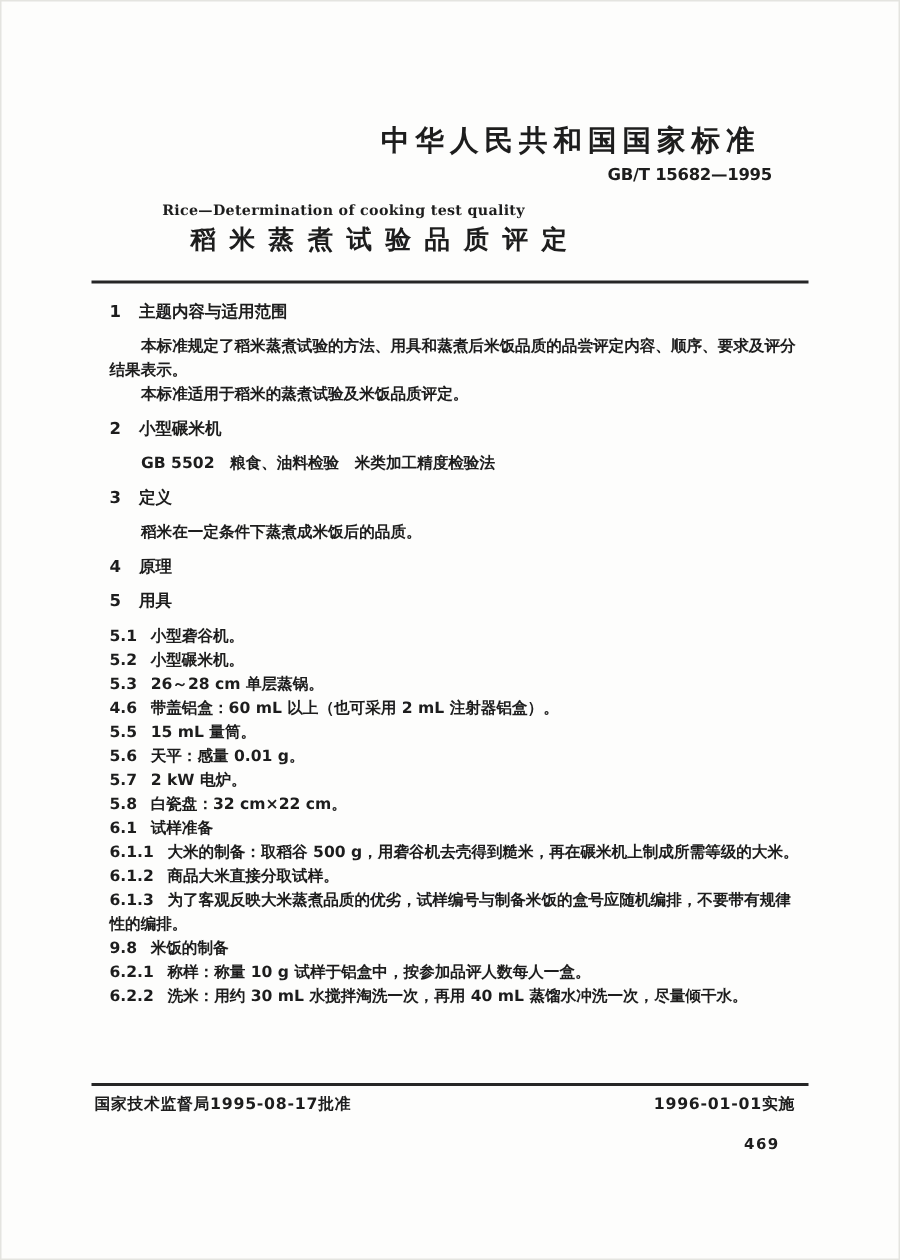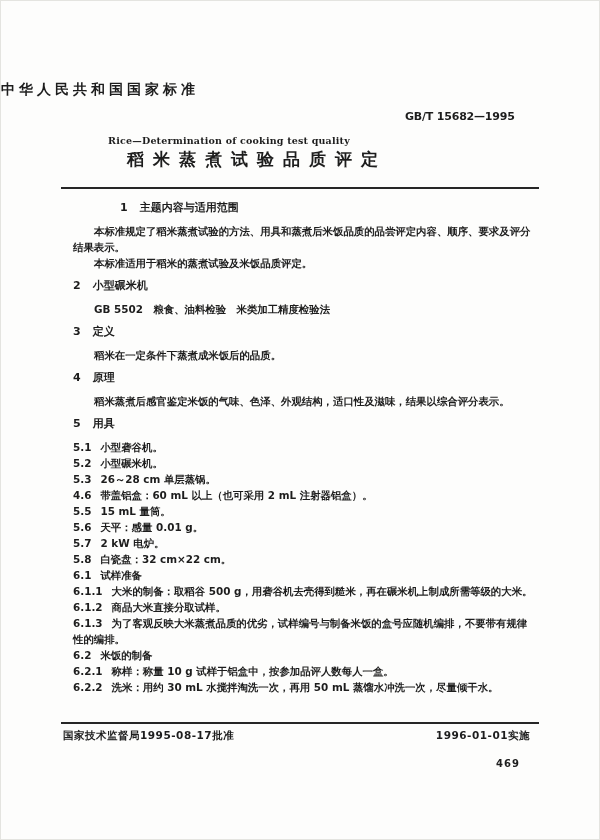--- a/index.html
+++ b/index.html
@@ -10,22 +10,22 @@
     background: #fdfdfc;
     border: 1px solid #e4e4e0;
     box-sizing: border-box;
     overflow: hidden;
     font-family: "DejaVu Sans", sans-serif;
     color: #1d1d1d;
   }
   .kicker {
     position: absolute;
     top: 80px; left: 0; width: 506px;
-    text-align: left;
-    font-size: 14px;
+    text-align: right;
+    font-size: 19px;
     font-weight: 700;
     letter-spacing: 4px;
   }
   .std-code {
     position: absolute;
     top: 109px; left: 404px;
     font-size: 11px;
     font-weight: 700;
     letter-spacing: -0.2px;
     white-space: nowrap;
@@ -63,21 +63,21 @@
     line-height: 16px;
     font-weight: 600;
     text-align: left;
   }
   .line { margin: 0; }
   .line.heading {
     font-size: 11px;
     font-weight: 700;
     margin: 7px 0;
   }
-  .line.heading:first-child { margin-top: 0; margin-left: 47px; }
+  .line.heading:first-child { margin-top: 0; }
   .line.para { text-indent: 21px; }
   .num { margin-right: 9px; white-space: nowrap; }
   .heading .num { margin-right: 12px; }
   .footer-approved {
     position: absolute;
     top: 728px; left: 62px;
     font-size: 10.5px;
     font-weight: 700;
     letter-spacing: 0.5px;
     white-space: nowrap;
@@ -111,36 +111,35 @@
 
   <div class="doc-body" id="doc-body">
       <div class="line heading"><span class="num">1</span><span>主题内容与适用范围</span></div>
       <div class="line para">本标准规定了稻米蒸煮试验的方法、用具和蒸煮后米饭品质的品尝评定内容、顺序、要求及评分结果表示。</div>
       <div class="line para">本标准适用于稻米的蒸煮试验及米饭品质评定。</div>
       <div class="line heading"><span class="num">2</span><span>小型碾米机</span></div>
       <div class="line para">GB 5502　粮食、油料检验　米类加工精度检验法</div>
       <div class="line heading"><span class="num">3</span><span>定义</span></div>
       <div class="line para">稻米在一定条件下蒸煮成米饭后的品质。</div>
       <div class="line heading"><span class="num">4</span><span>原理</span></div>
-      <div class="line para">稻米蒸煮后感官鉴定米饭的气味、色泽、外观结构，适口性及滋味，结果以综合评分表示。</div>
       <div class="line heading"><span class="num">5</span><span>用具</span></div>
       <div class="line clause"><span class="num">5.1</span><span>小型砻谷机。</span></div>
       <div class="line clause"><span class="num">5.2</span><span>小型碾米机。</span></div>
       <div class="line clause"><span class="num">5.3</span><span>26～28 cm 单层蒸锅。</span></div>
       <div class="line clause"><span class="num">4.6</span><span>带盖铝盒：60 mL 以上（也可采用 2 mL 注射器铝盒）。</span></div>
       <div class="line clause"><span class="num">5.5</span><span>15 mL 量筒。</span></div>
       <div class="line clause"><span class="num">5.6</span><span>天平：感量 0.01 g。</span></div>
       <div class="line clause"><span class="num">5.7</span><span>2 kW 电炉。</span></div>
       <div class="line clause"><span class="num">5.8</span><span>白瓷盘：32 cm×22 cm。</span></div>
       <div class="line clause"><span class="num">6.1</span><span>试样准备</span></div>
       <div class="line clause"><span class="num">6.1.1</span><span>大米的制备：取稻谷 500 g，用砻谷机去壳得到糙米，再在碾米机上制成所需等级的大米。</span></div>
       <div class="line clause"><span class="num">6.1.2</span><span>商品大米直接分取试样。</span></div>
       <div class="line clause"><span class="num">6.1.3</span><span>为了客观反映大米蒸煮品质的优劣，试样编号与制备米饭的盒号应随机编排，不要带有规律性的编排。</span></div>
-      <div class="line clause"><span class="num">6.2</span><span>米饭的制备</span></div>
+      <div class="line clause"><span class="num">9.8</span><span>米饭的制备</span></div>
       <div class="line clause"><span class="num">6.2.1</span><span>称样：称量 10 g 试样于铝盒中，按参加品评人数每人一盒。</span></div>
-      <div class="line clause"><span class="num">6.2.2</span><span>洗米：用约 30 mL 水搅拌淘洗一次，再用 50 mL 蒸馏水冲洗一次，尽量倾干水。</span></div>
+      <div class="line clause"><span class="num">6.2.2</span><span>洗米：用约 30 mL 水搅拌淘洗一次，再用 40 mL 蒸馏水冲洗一次，尽量倾干水。</span></div>
     </div>
 
   <div class="rule footer-rule"></div>
   <div class="footer-approved">国家技术监督局1995-08-17批准</div>
   <div class="footer-effective">1996-01-01实施</div>
   <div class="page-number">469</div>
 </div>
 
 </body></html>

